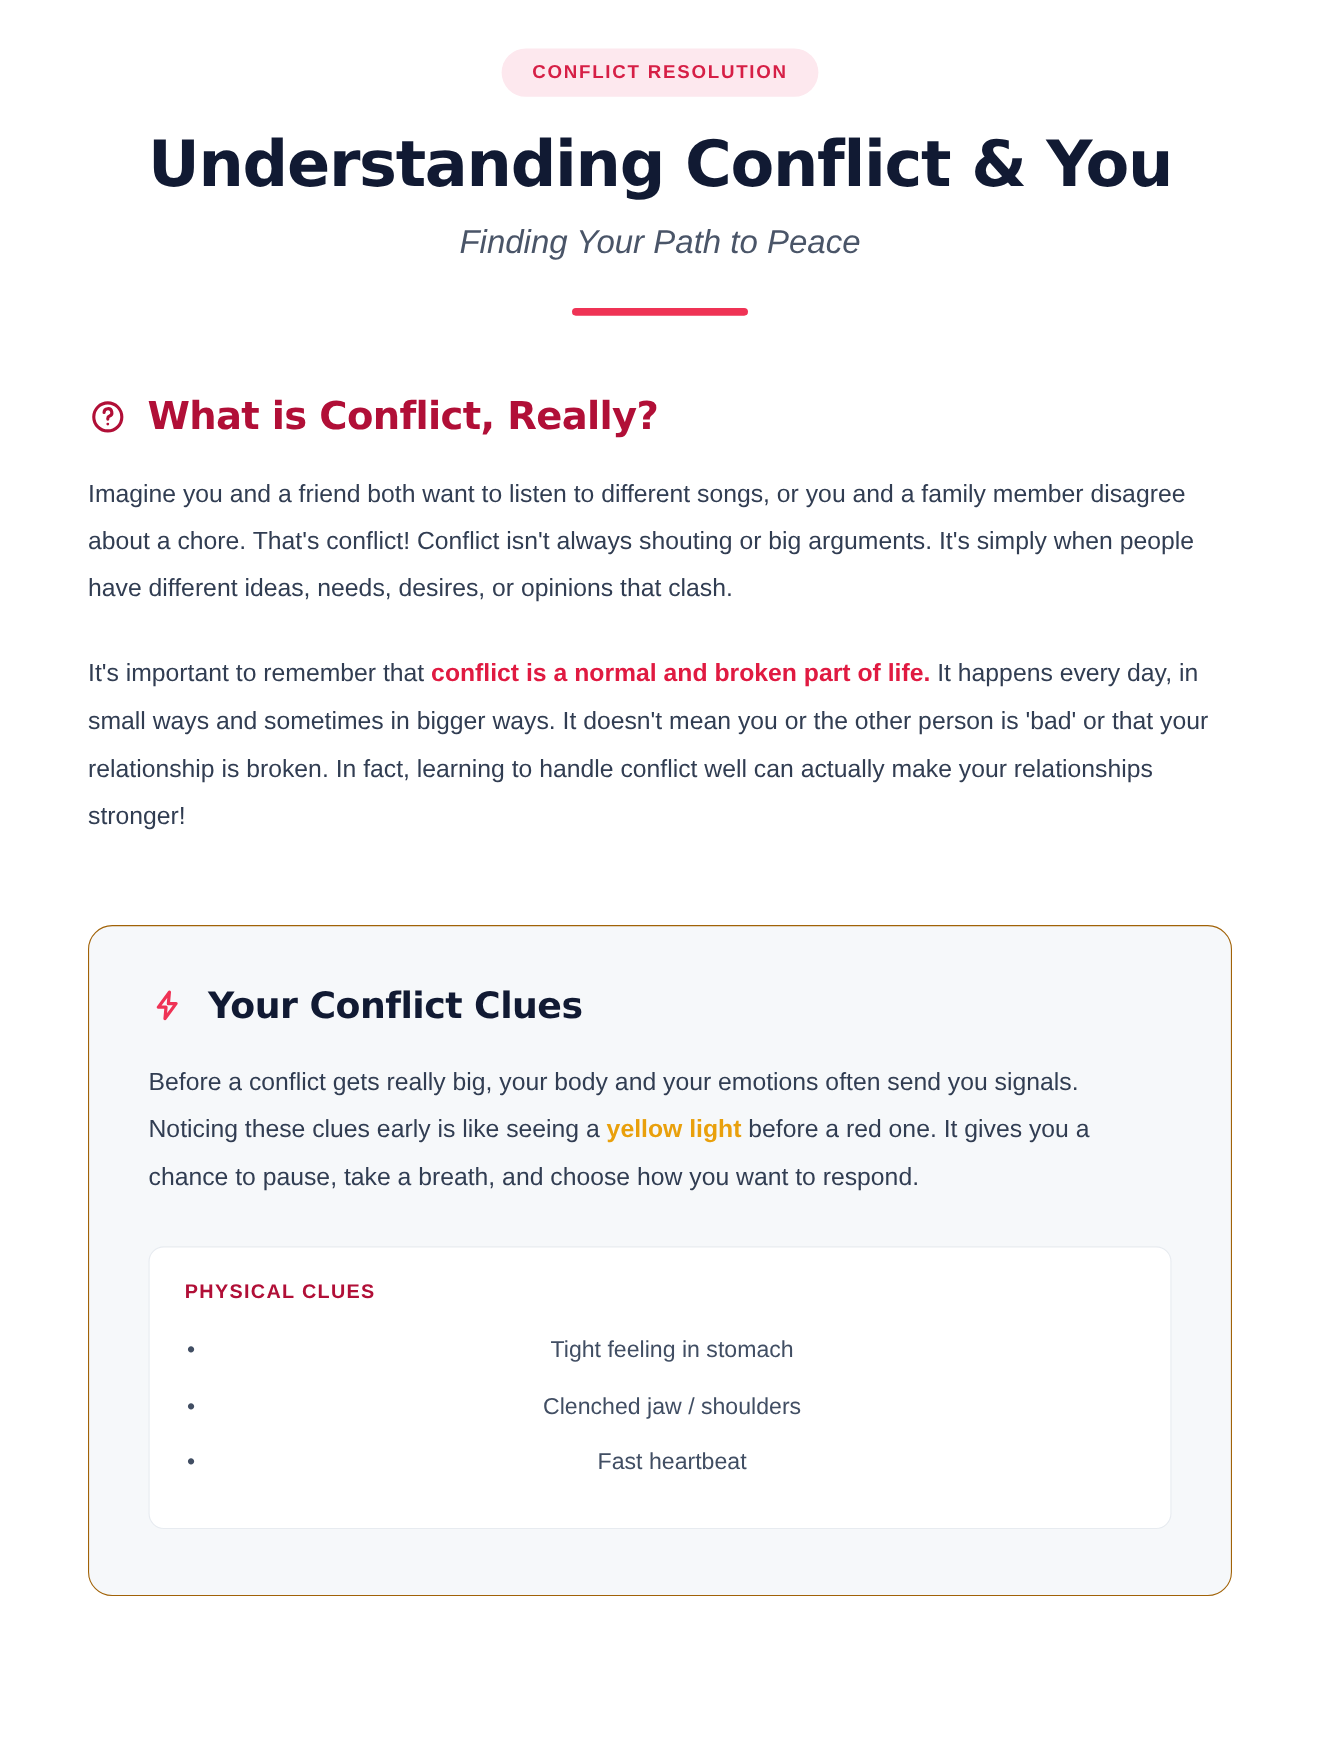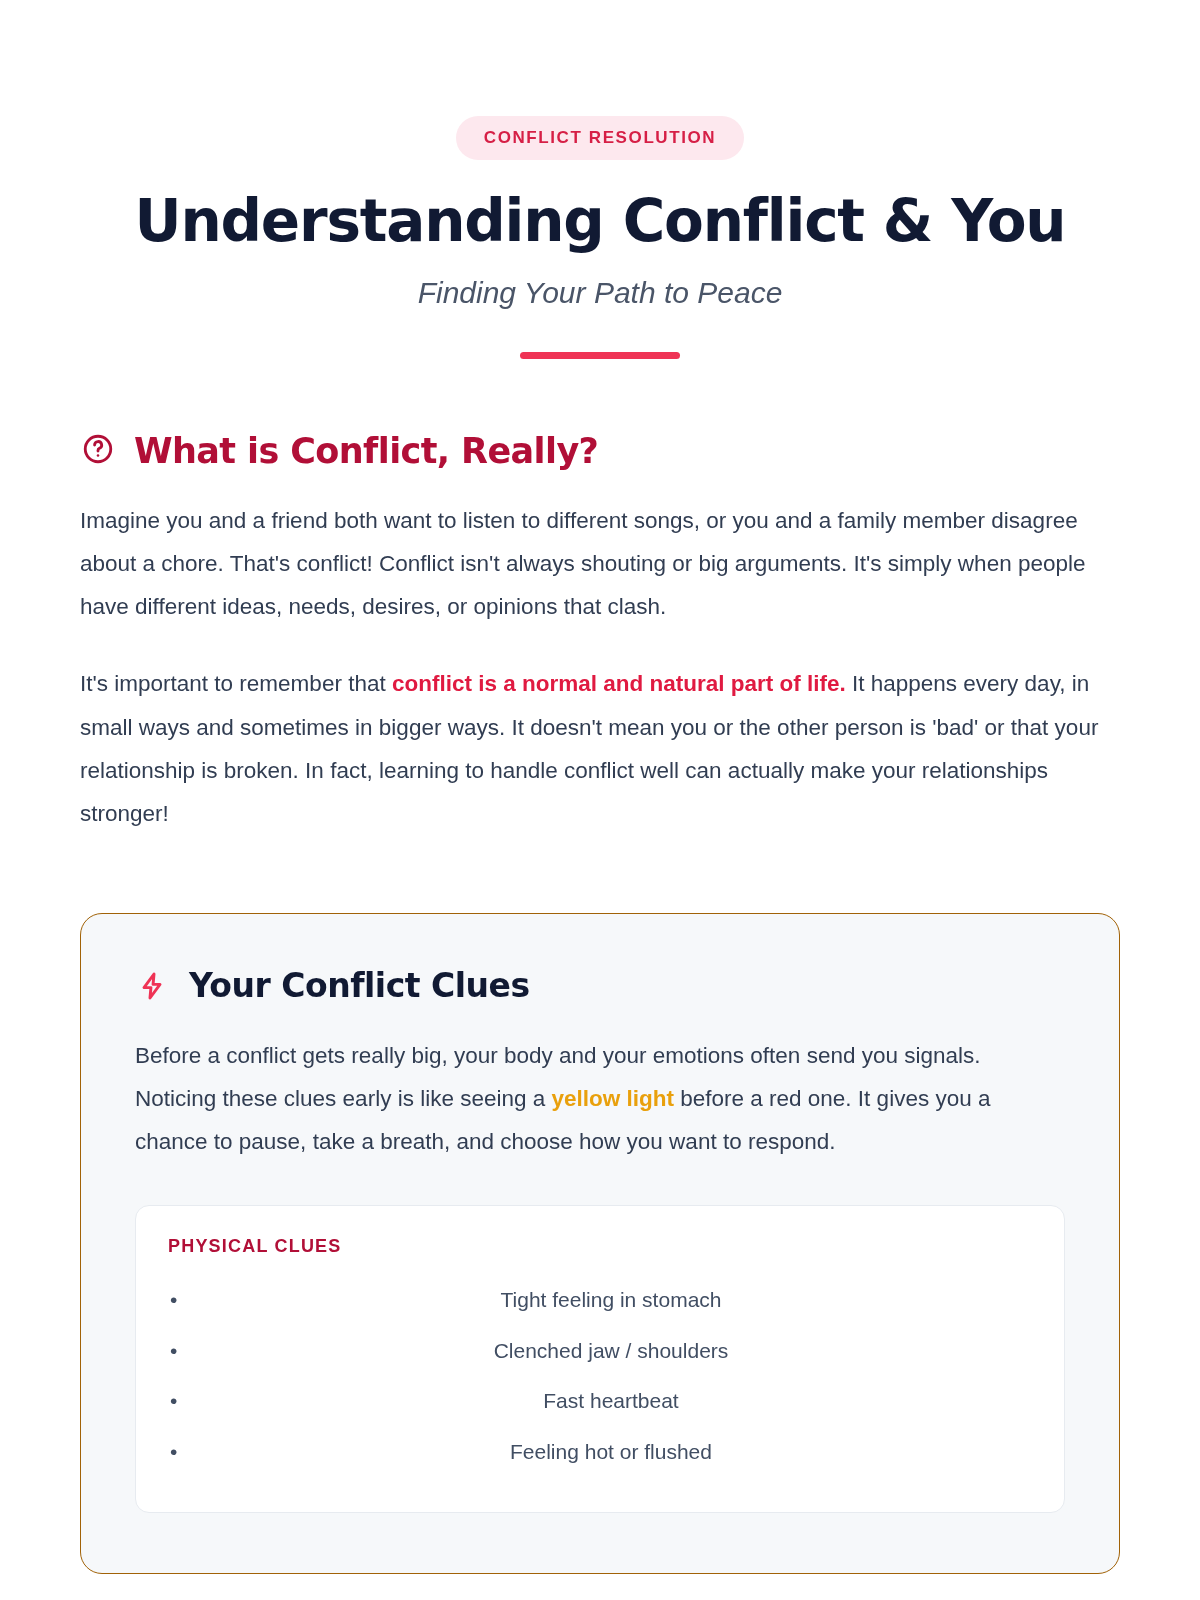--- a/index.html
+++ b/index.html
@@ -14,21 +14,21 @@
     width: 1200px;
     min-height: 1600px;
     background: #ffffff;
     padding: 0 80px;
     position: relative;
   }
 
   
   .header {
     text-align: center;
-    padding-top: 116px;
+    padding-top: 44px;
   }
   .eyebrow {
     display: inline-block;
     background: #fde8ee;
     color: #d61f46;
     font-size: 17px;
     font-weight: bold;
     letter-spacing: 1.6px;
     padding: 12px 28px;
     border-radius: 30px;
@@ -56,20 +56,21 @@
     background: #ef3355;
     margin: 42px auto 0 auto;
   }
 
   
   .section {
     margin-top: 72px;
   }
   .section-head {
     display: flex;
+    align-items: center;
     gap: 18px;
   }
   .section-icon {
     width: 36px;
     height: 36px;
     flex: 0 0 36px;
     display: flex;
     align-items: center;
     justify-content: center;
     color: #b10f37;
@@ -191,21 +192,21 @@
           <path d="M9.6 9.2a2.5 2.5 0 1 1 3.3 2.4c-.6.2-.9.8-.9 1.4v.4"></path>
           <circle cx="12" cy="16.6" r="0.9" fill="currentColor" stroke="none"></circle>
         </svg>
       </span>
       <span class="section-title">What is Conflict, Really?</span>
     </div>
 
     <p class="para">Imagine you and a friend both want to listen to different songs, or you and a family member disagree about a chore. That's conflict! Conflict isn't always shouting or big arguments. It's simply when people have different ideas, needs, desires, or opinions that clash.</p>
 
     <p class="para second">
-      <span>It's important to remember that </span><span class="hl-red">conflict is a normal and natural part of life.</span><span> It happens every day, in small ways and sometimes in bigger ways. It doesn't mean you or the other person is 'bad' or that your relationship is broken. In fact, learning to handle conflict well can actually make your relationships stronger!</span>
+      <span>It's important to remember that </span><span class="hl-red">conflict is a normal and broken part of life.</span><span> It happens every day, in small ways and sometimes in bigger ways. It doesn't mean you or the other person is 'bad' or that your relationship is broken. In fact, learning to handle conflict well can actually make your relationships stronger!</span>
     </p>
   </div>
 
   <div class="clues-card">
     <div class="clues-head">
       <span class="bolt-icon">
         <svg width="32" height="32" viewBox="0 0 24 24" fill="none" stroke="currentColor" stroke-width="2.2" stroke-linecap="round" stroke-linejoin="round">
           <path d="M13.5 3 6 13.2h5.2L10.5 21 18 10.8h-5.2z"></path>
         </svg>
       </span>
@@ -216,20 +217,19 @@
       <span>Before a conflict gets really big, your body and your emotions often send you signals. Noticing these clues early is like seeing a </span><span class="hl-yellow">yellow light</span><span> before a red one. It gives you a chance to pause, take a breath, and choose how you want to respond.</span>
     </p>
 
     <div class="clue-grid">
       <div class="clue-box">
         <div class="clue-box-title">PHYSICAL CLUES</div>
         <ul class="clue-list">
           <li>Tight feeling in stomach</li>
           <li>Clenched jaw / shoulders</li>
           <li>Fast heartbeat</li>
-          <li>Feeling hot or flushed</li>
         </ul>
       </div>
 
     </div>
   </div>
 
 </div>
 
 </body></html>

